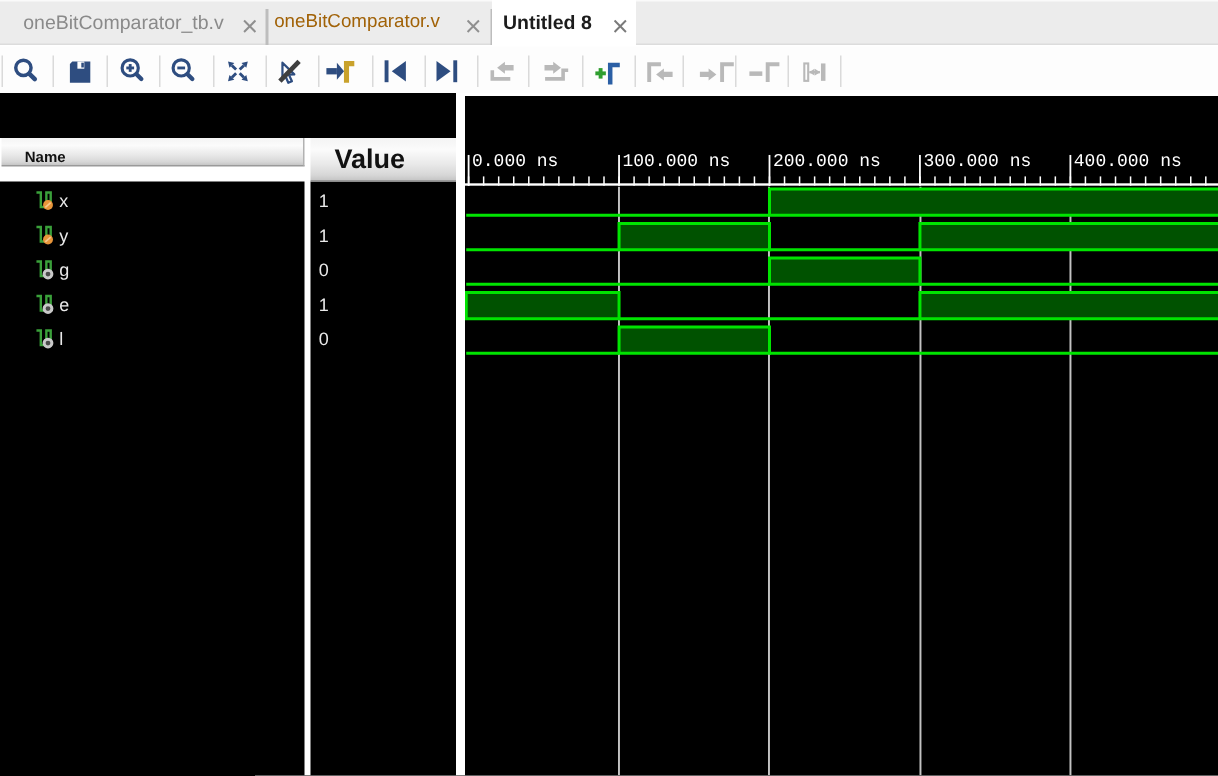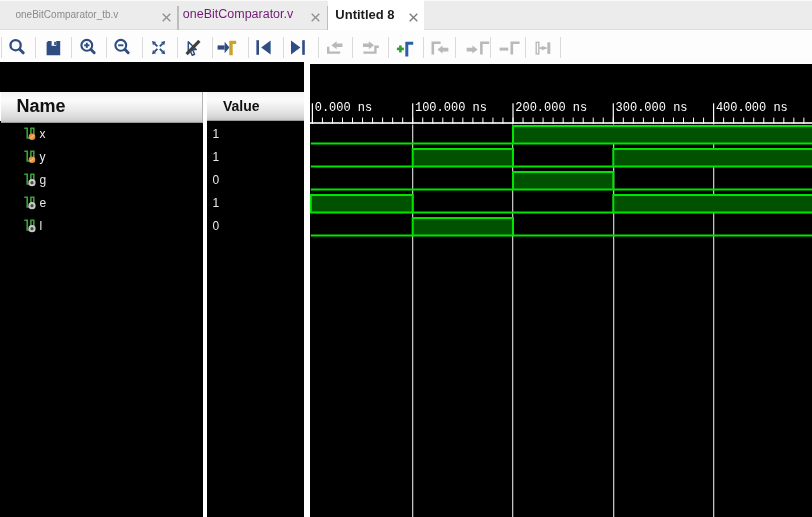--- a/index.html
+++ b/index.html
@@ -1,25 +1,25 @@
 <!DOCTYPE html>
 <html><head><meta charset="utf-8"><style>
 *{margin:0;padding:0;box-sizing:border-box}
 body{width:812px;height:517px;background:#ffffff;font-family:"Liberation Sans",sans-serif;overflow:hidden;position:relative}
 </style></head>
 <body>
 
 <div style="position:absolute;left:0;top:0;width:812px;height:29.5px;background:#ececec;border-top:1px solid #fafafa;border-bottom:1px solid #dcdcdc"></div>
-<div style="position:absolute;left:15.5px;top:0;height:29.5px;line-height:29.5px;font-size:10px;color:#8a8a8a">oneBitComparator_tb.v</div>
+<div style="position:absolute;left:15.5px;top:0;height:29.5px;line-height:29.5px;font-size:13px;color:#8a8a8a">oneBitComparator_tb.v</div>
 <svg style="position:absolute;left:161.5px;top:13px" width="9" height="9" viewBox="0 0 9 9">
     <line x1="0.7" y1="0.7" x2="8.3" y2="8.3" stroke="#8f8f8f" stroke-width="1.3"></line>
     <line x1="8.3" y1="0.7" x2="0.7" y2="8.3" stroke="#8f8f8f" stroke-width="1.3"></line>
   </svg>
 <div style="position:absolute;left:177.3px;top:6px;width:1.5px;height:23.5px;background:#bdbdbd"></div>
-<div style="position:absolute;left:182.8px;top:0;height:29.5px;line-height:29.5px;font-size:12.5px;color:#701a75">oneBitComparator.v</div>
+<div style="position:absolute;left:182.8px;top:0;height:29.5px;line-height:29.5px;font-size:12.5px;color:#a16207">oneBitComparator.v</div>
 <svg style="position:absolute;left:311.0px;top:13px" width="9" height="9" viewBox="0 0 9 9">
     <line x1="0.7" y1="0.7" x2="8.3" y2="8.3" stroke="#8f8f8f" stroke-width="1.3"></line>
     <line x1="8.3" y1="0.7" x2="0.7" y2="8.3" stroke="#8f8f8f" stroke-width="1.3"></line>
   </svg>
 <div style="position:absolute;left:326.5px;top:6px;width:1.5px;height:23.5px;background:#bdbdbd"></div>
 <div style="position:absolute;left:328px;top:0;width:96px;height:31px;background:#ffffff"></div>
 <div style="position:absolute;left:335.3px;top:0;height:29.5px;line-height:29.5px;font-size:13px;font-weight:bold;color:#1c1c1c">Untitled 8</div>
 <svg style="position:absolute;left:408.8px;top:13px" width="9" height="9" viewBox="0 0 9 9">
     <line x1="0.7" y1="0.7" x2="8.3" y2="8.3" stroke="#7a7a7a" stroke-width="1.3"></line>
     <line x1="8.3" y1="0.7" x2="0.7" y2="8.3" stroke="#7a7a7a" stroke-width="1.3"></line>
@@ -91,22 +91,22 @@
     <line x1="539.6" y1="48.1" x2="546.6" y2="48.1" stroke="#b9b9b9" stroke-width="1.6"></line>
     <path d="M539.4 48.1 L543 45.9 L543 50.3 Z" fill="#b9b9b9"></path>
     <path d="M546.8 48.1 L543.2 45.9 L543.2 50.3 Z" fill="#b9b9b9"></path>
   </svg>
 
 <div style="position:absolute;left:0;top:62.4px;width:304px;height:29.6px;background:#000"></div>
 <div style="position:absolute;left:0;top:121.2px;width:202.5px;height:395.8px;background:#000"></div>
 <div style="position:absolute;left:207.3px;top:121.2px;width:96.9px;height:395.8px;background:#000"></div>
 <div style="position:absolute;left:309.6px;top:64px;width:502.4px;height:453px;background:#000"></div>
 
-<div style="position:absolute;left:1px;top:92px;width:201.5px;height:31px;background:linear-gradient(#f4f4f4,#fbfbfb 28%,#e9e9e9 62%,#d7d7d7 88%,#c6c6c6);border-bottom:1px solid #9a9a9a;border-right:1px solid #b2b2b2;font-size:18px;font-weight:bold;color:#111;line-height:28px;padding-left:15.5px">Name</div>
-<div style="position:absolute;left:207.3px;top:92px;width:96.9px;height:29.2px;background:linear-gradient(#f4f4f4,#fbfbfb 28%,#e9e9e9 62%,#d7d7d7 88%,#c6c6c6);border-bottom:1px solid #9a9a9a;font-size:14px;font-weight:bold;color:#111;line-height:28px;padding-left:15.7px">Value</div>
+<div style="position:absolute;left:1px;top:92px;width:201.5px;height:19px;background:linear-gradient(#f4f4f4,#fbfbfb 28%,#e9e9e9 62%,#d7d7d7 88%,#c6c6c6);border-bottom:1px solid #9a9a9a;border-right:1px solid #b2b2b2;font-size:10px;font-weight:bold;color:#111;line-height:28px;padding-left:15.5px">Name</div>
+<div style="position:absolute;left:207.3px;top:92px;width:96.9px;height:29.2px;background:linear-gradient(#f4f4f4,#fbfbfb 28%,#e9e9e9 62%,#d7d7d7 88%,#c6c6c6);border-bottom:1px solid #9a9a9a;font-size:18px;font-weight:bold;color:#111;line-height:28px;padding-left:15.7px">Value</div>
 
 <svg style="position:absolute;left:309.6px;top:64.0px" width="502.4" height="453.0" viewBox="0 0 502.4 453.0">
     <rect x="102" y="60.5" width="1.3" height="392.5" fill="#c2c2c2"></rect>
     <rect x="202" y="60.5" width="1.3" height="392.5" fill="#c2c2c2"></rect>
     <rect x="303" y="60.5" width="1.3" height="392.5" fill="#c2c2c2"></rect>
     <rect x="403" y="60.5" width="1.3" height="392.5" fill="#c2c2c2"></rect>
     <rect x="0" y="58.2" width="502.4" height="1.6" fill="#ffffff"></rect>
     <rect x="1.90" y="53.6" width="1" height="6.2" fill="#ffffff"></rect>
     <rect x="11.93" y="53.6" width="1" height="6.2" fill="#ffffff"></rect>
     <rect x="21.96" y="53.6" width="1" height="6.2" fill="#ffffff"></rect>

